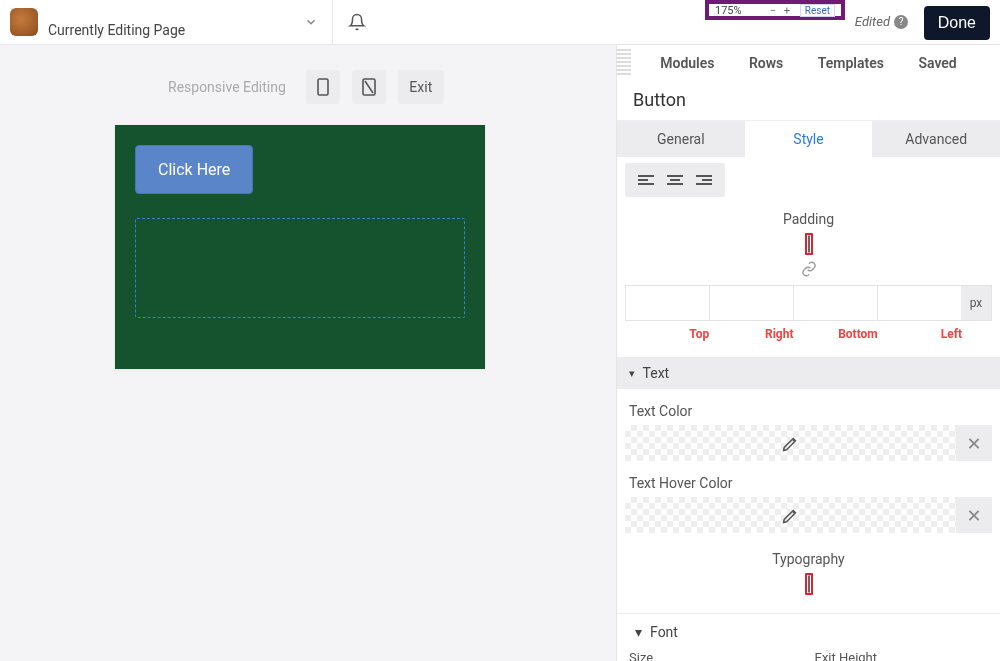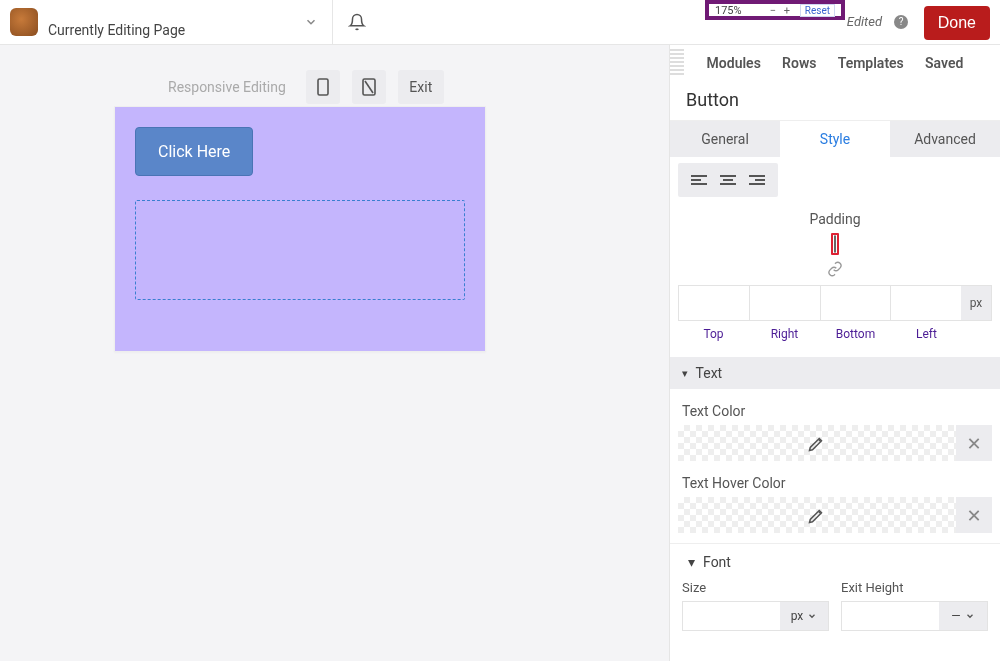--- a/index.html
+++ b/index.html
@@ -12,58 +12,58 @@
 .topbar .divider { width: 1px; height: 45px; background: #e6e6e6; margin-left: 6px; }
 .bell { width: 36px; display: flex; justify-content: center; color: #555; margin-left: 6px; }
 .top-left { display: flex; align-items: center; width: 326px; height: 100%; position: relative; }
 .top-left .chev { position: absolute; right: 8px; color: #888; }
 
 .zoom-box { position: absolute; top: 0; left: 705px; width: 140px; height: 20px; border: 4px solid #701a75; background: #fff; display: flex; align-items: center; font-size: 11px; padding: 0 6px; color: #444; }
 .zoom-box .pct { flex: 1; }
 .zoom-box .zm { width: 14px; text-align: center; color: #666; cursor: pointer; }
 .zoom-box .reset { color: #3a66d1; border: 1px solid #cfd7f2; padding: 0 4px; margin-left: 6px; font-size: 10px; }
 
-.edited { position: absolute; right: 92px; top: 14px; font-size: 13px; color: #666; font-style: italic; display: flex; align-items: center; gap: 12px; }
+.edited { position: absolute; right: 92px; top: 14px; font-size: 13px; color: #666; font-style: italic; display: flex; align-items: center; gap: 4px; }
 .edited .q { width: 14px; height: 14px; border-radius: 50%; background: #888; color: #fff; font-size: 10px; display: flex; align-items: center; justify-content: center; font-style: normal; }
 
-.done { position: absolute; right: 10px; top: 6px; background: #b91c1c; color: #fff; font-size: 16px; padding: 8px 14px; border-radius: 4px; border: none; }
+.done { position: absolute; right: 10px; top: 6px; background: #0f172a; color: #fff; font-size: 16px; padding: 8px 14px; border-radius: 4px; border: none; }
 
 
 .canvas-tools { position: absolute; top: 70px; left: 168px; display: flex; align-items: center; gap: 12px; }
 .canvas-tools .lbl { color: #aaa; font-size: 14px; margin-right: 8px; }
 .sqbtn { width: 34px; height: 34px; background: #ececef; border-radius: 3px; display: flex; align-items: center; justify-content: center; color: #555; font-size: 14px; }
 .exitbtn { width: 46px; height: 34px; background: #ececef; border-radius: 3px; display: flex; align-items: center; justify-content: center; color: #555; font-size: 14px; }
 
-.stage { position: absolute; top: 106px; left: 114px; width: 372px; height: 246px; background: #c4b5fd; border: 1px solid #eee; box-shadow: 0 1px 2px rgba(0,0,0,0.03); padding: 20px; }
+.stage { position: absolute; top: 124px; left: 114px; width: 372px; height: 246px; background: #14532d; border: 1px solid #eee; box-shadow: 0 1px 2px rgba(0,0,0,0.03); padding: 20px; }
 .cta { background: #5a86c9; color: #fff; font-size: 16px; padding: 14px 22px; border-radius: 4px; border: 1px solid #4a74b5; display: inline-block; }
 .dashed { margin-top: 24px; height: 100px; border: 1.5px dashed #3a7fd0; border-radius: 2px; }
 
 
-.panel { position: absolute; top: 45px; right: 0; bottom: 0; width: 331px; background: #fff; border-left: 1px solid #e5e5e5; overflow: hidden; }
+.panel { position: absolute; top: 45px; right: 0; bottom: 0; width: 384px; background: #fff; border-left: 1px solid #e5e5e5; overflow: hidden; }
 .grip { position: absolute; left: 0; top: 4px; width: 14px; height: 28px; background: repeating-linear-gradient(#ddd, #ddd 2px, #fff 2px, #fff 4px); }
 .tabs1 { display: flex; justify-content: space-around; padding: 10px 26px; font-size: 14px; color: #555; font-weight: 600; }
 .module-title { font-size: 18px; color: #333; padding: 8px 16px 10px; }
 .tabs2 { display: flex; border-top: 1px solid #eee; }
 .tabs2 .t { flex: 1; text-align: center; padding: 10px 0; font-size: 14px; background: #ececef; color: #555; }
 .tabs2 .t.active { background: #fff; color: #2a7de1; }
 
 .panel-body { position: absolute; top: 116px; left: 0; right: 0; bottom: 0; overflow: hidden; }
 
 .align-row { display: flex; gap: 4px; padding: 6px 8px; background: #ececef; width: 100px; margin-left: 8px; border-radius: 2px; margin-top: 2px; }
 .align-row .ai { width: 26px; height: 22px; display: flex; align-items: center; justify-content: center; }
 
 .section-row { padding: 14px 12px 8px; display: flex; align-items: center; gap: 6px; font-size: 14px; color: #555; flex-direction: column; }
 .dev-icon-inner { width: 10px; height: 14px; border: 1.5px solid #666; border-radius: 2px; }
 .link-icon { color: #888; }
 
 .padding-grid { display: flex; margin: 0 8px; border: 1px solid #e3e3e3; }
 .padding-grid .pc { flex: 1; height: 34px; border-right: 1px solid #e3e3e3; }
 .padding-grid .unit { width: 30px; display: flex; align-items: center; justify-content: center; font-size: 12px; color: #555; background: #ececef; }
 .padding-lbls { display: flex; margin: 6px 8px 0; }
-.padding-lbls span { flex: 1; text-align: center; font-size: 12px; color: #4c1d95; font-weight: 400; }
+.padding-lbls span { flex: 1; text-align: right; font-size: 12px; color: #ef4444; font-weight: 700; }
 
 .acc { margin-top: 16px; background: #ececef; padding: 8px 12px; font-size: 14px; color: #444; display: flex; align-items: center; gap: 8px; }
 .acc .caret { font-size: 11px; }
 
 .field-lbl { padding: 14px 12px 6px; font-size: 14px; color: #555; }
 .color-row { margin: 0 8px; display: flex; height: 36px; }
 .color-row .swatch { flex: 1; background-image: linear-gradient(45deg,#eee 25%,transparent 25%),linear-gradient(-45deg,#eee 25%,transparent 25%),linear-gradient(45deg,transparent 75%,#eee 75%),linear-gradient(-45deg,transparent 75%,#eee 75%); background-size: 12px 12px; background-position: 0 0,0 6px,6px -6px,-6px 0; display: flex; align-items: center; justify-content: center; }
 .color-row .clr { width: 36px; background: #ececef; display: flex; align-items: center; justify-content: center; color: #888; font-size: 18px; }
 
 .sub-acc { padding: 10px 18px; font-size: 14px; color: #444; display: flex; align-items: center; gap: 8px; border-top: 1px solid #eee; margin-top: 10px; }
@@ -222,20 +222,24 @@
     <div class="color-row">
       <div class="swatch">
         <svg width="18" height="18" viewBox="0 0 24 24" fill="none" stroke="#555" stroke-width="2">
             <path d="M2 22l4-1 12-12-3-3L3 18l-1 4z"></path>
             <path d="M14 7l3 3"></path>
           </svg>
       </div>
       <div class="clr">✕</div>
     </div>
 
+    <div class="section-row" style="padding-top:18px">
+      <span>Typography</span>
+      <span class="red-box"><span class="dev-icon-inner"></span></span>
+    </div>
 
     <div class="sub-acc">
       <span class="caret">▾</span>
       <span>Font</span>
     </div>
 
     <div class="trip">
       <div class="col">
         <div class="h">Size</div>
         <div class="unit-sel">

